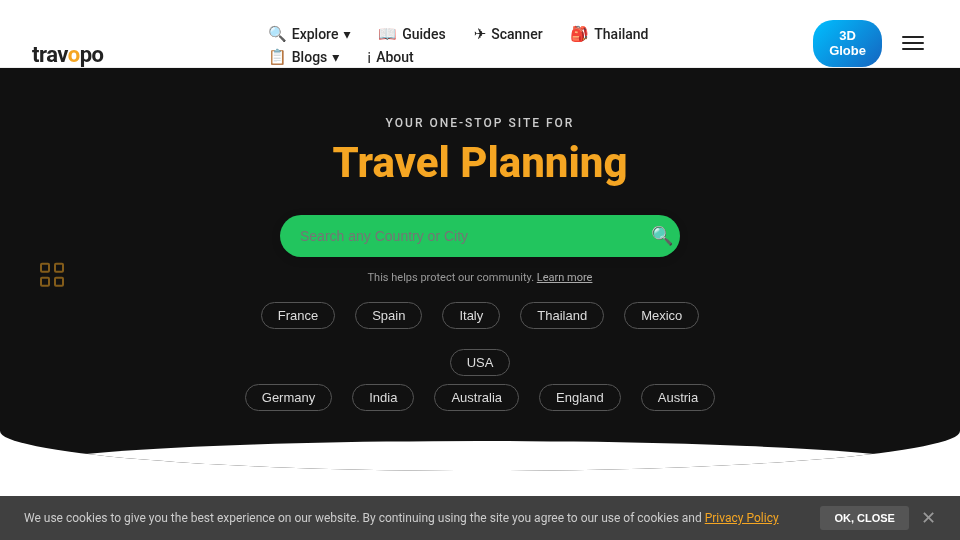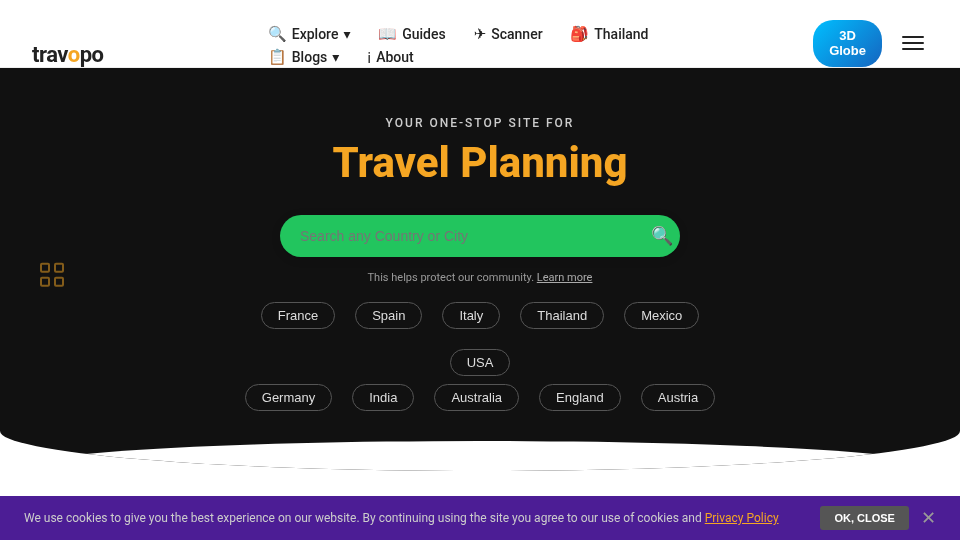--- a/index.html
+++ b/index.html
@@ -186,21 +186,21 @@
       font-weight: 800;
       color: #111;
     }
 
     
     .cookie-bar {
       position: fixed;
       bottom: 0;
       left: 0;
       right: 0;
-      background: #4c1d95;
+      background: #404040;
       color: #ccc;
       font-size: 12px;
       padding: 10px 24px;
       display: flex;
       align-items: center;
       justify-content: space-between;
       z-index: 1000;
     }
     .cookie-bar a { color: #f5a623; text-decoration: underline; }
     .cookie-bar-left { flex: 1; }

